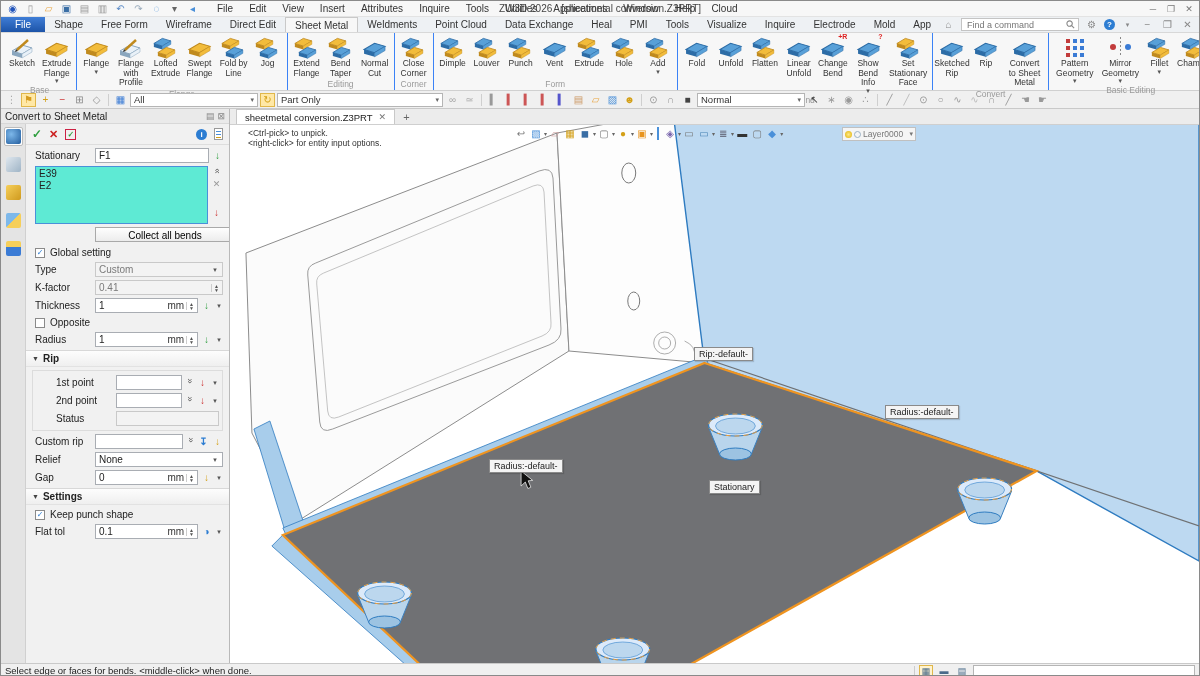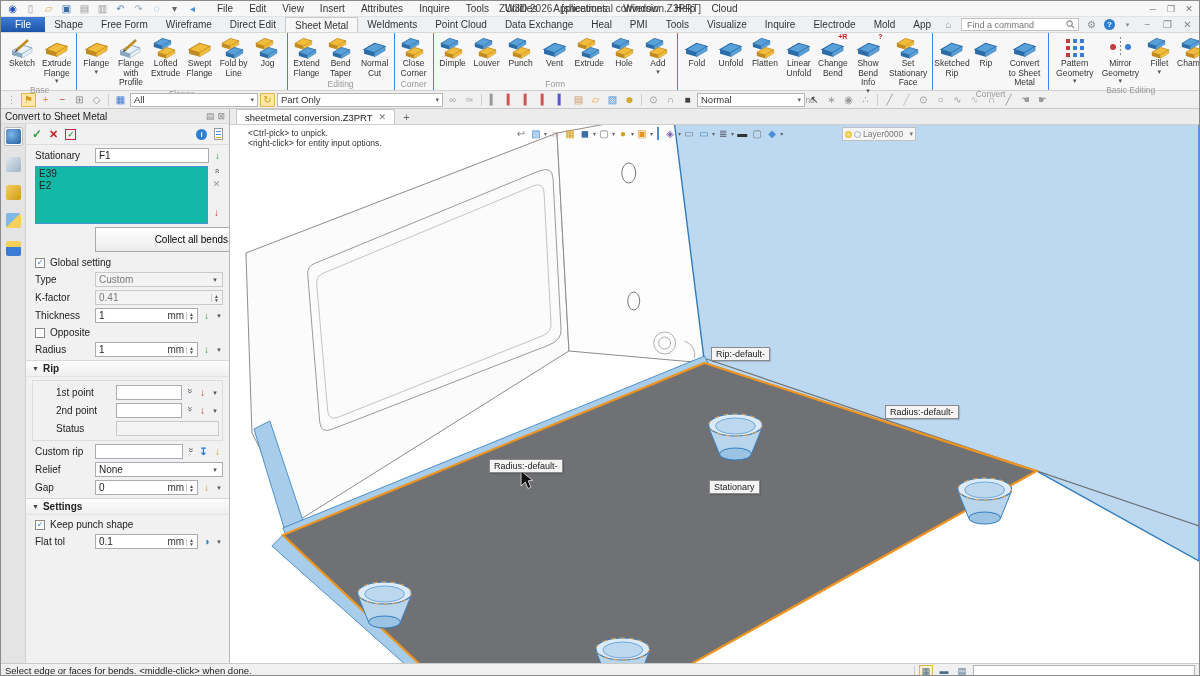--- a/index.html
+++ b/index.html
@@ -103,26 +103,26 @@
   .pick{font-weight:bold;font-size:10px;width:11px;text-align:center;}
   .pick.g{color:#2e9e3e;} .pick.r{color:#cc3333;} .pick.y{color:#d4a017;} .pick.m{color:#2d7dd2;}
   .caret2{font-size:7px;color:#555;width:8px;text-align:center;}
   .chev{color:#555;font-size:9px;transform:rotate(90deg);display:inline-block;width:9px;}
   .chevup{color:#555;font-size:9px;transform:rotate(-90deg);display:inline-block;}
   .cbx{width:10px;height:10px;border:1px solid #8a8a8a;background:#fff;display:inline-flex;
        align-items:center;justify-content:center;font-size:8px;color:#2d7dd2;flex:none;}
   .cbrow{display:flex;align-items:center;gap:5px;margin:3px 6px 3px 9px;height:13px;}
   .bendwrap{display:flex;margin:2px 6px 2px 9px;gap:2px;}
   .bendlabel{width:57px;flex:none;display:flex;align-items:center;}
-  .bendbox{flex:1;height:58px;background:#14b8a6;border:1px solid #4a90d9;padding:1px 3px;overflow:hidden;}
+  .bendbox{flex:1;height:58px;background:#5eead4;border:1px solid #4a90d9;padding:1px 3px;overflow:hidden;}
   .bendbox div{line-height:12px;}
   .bendside{display:flex;flex-direction:column;align-items:center;width:13px;}
-  .collectbtn{display:block;margin:3px 6px 4px 69px;width:140px;height:25px;
+  .collectbtn{display:block;margin:3px 6px 4px 69px;width:140px;height:15px;
               background:linear-gradient(#fefefe,#ececec);border:1px solid #a9a9a9;
-              font-size:10px;font-family:"Liberation Sans",sans-serif;text-align:right;line-height:13px;}
+              font-size:10px;font-family:"Liberation Sans",sans-serif;text-align:center;line-height:13px;}
   .subbox{border:1px solid #dcdcdc;margin:3px 6px;padding:1px 0 1px 20px;}
   .subbox .prow{margin:3px 3px;}
 
   
   .viewport{flex:1;display:flex;flex-direction:column;min-width:0;background:#fff;}
   .doctabs{height:16px;background:#ececec;border-bottom:1px solid #cfcfcf;display:flex;align-items:stretch;}
   .doctab{background:#fff;border:1px solid #c8c8c8;border-bottom:none;font-size:9.5px;
           display:flex;align-items:center;gap:6px;padding:0 8px;margin-left:6px;}
   .doctab .x{color:#777;font-size:9px;}
   .newtab{font-size:11px;color:#666;display:flex;align-items:center;padding:0 8px;}
@@ -1094,21 +1094,21 @@
             <span class="tbi" style="color: rgb(74, 144, 217);">◆</span>
             <span style="font-size: 6px; color: rgb(102, 102, 102);">▾</span>
           </div>
         <div class="layercombo">
           <span class="bulb"></span>
           <span class="ring"></span>
           <span>Layer0000</span>
           <span style="margin-left:auto;font-size:7px">▾</span>
         </div>
 
-        <div class="vplabel" style="left:481px;top:222px">Rip:-default-</div>
+        <div class="vplabel" style="left:464px;top:222px">Rip:-default-</div>
         <div class="vplabel" style="left:655px;top:280px">Radius:-default-</div>
         <div class="vplabel" style="left:259px;top:334px">Radius:-default-</div>
         <div class="vplabel" style="left:479px;top:355px">Stationary</div>
       </div>
     </div>
   </div>
 
   <div class="statusbar">
     <span>Select edge or faces for bends.  &lt;middle-click&gt; when done.</span>
     <div class="sb-right">

